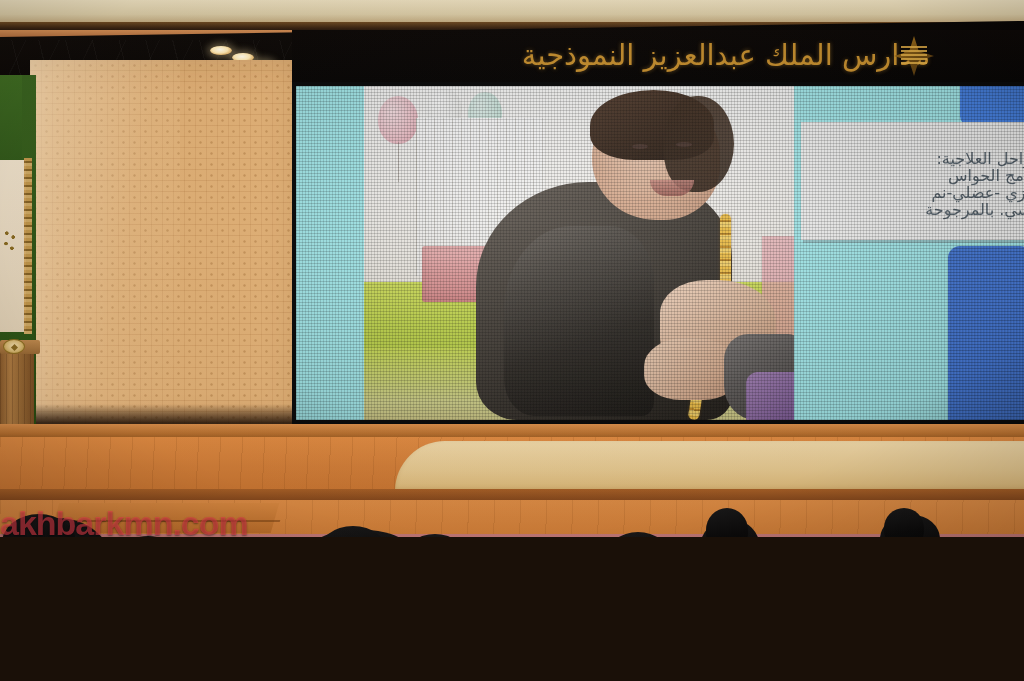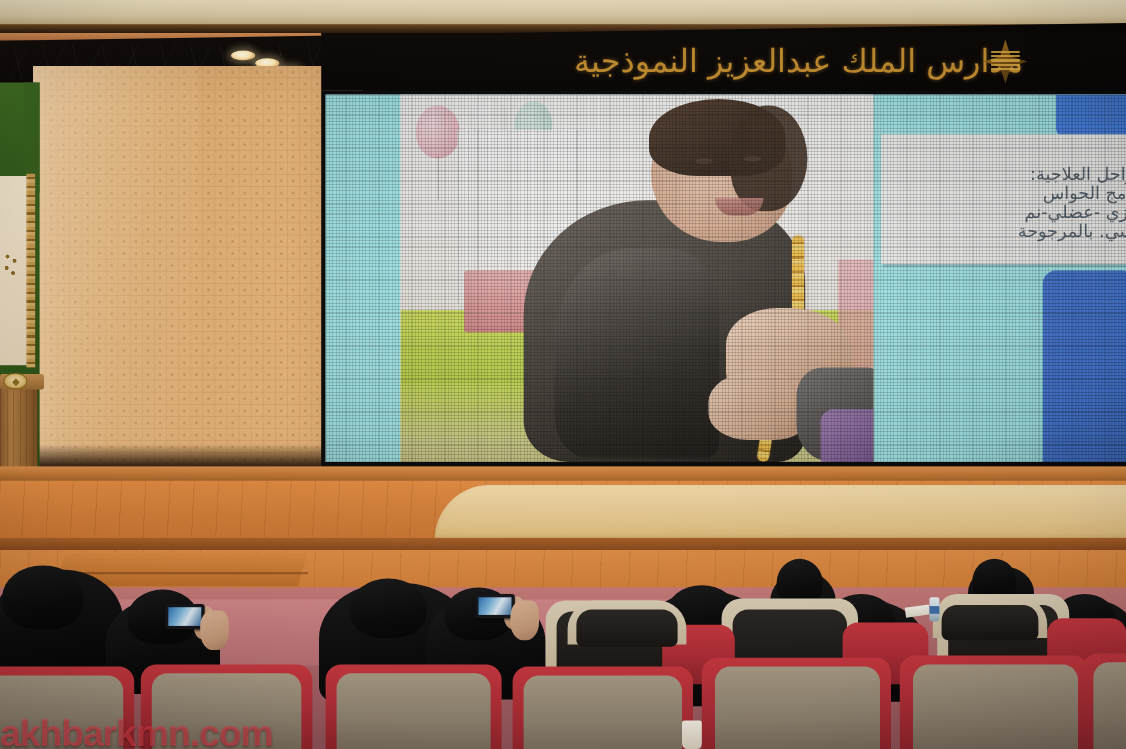--- a/index.html
+++ b/index.html
@@ -9,21 +9,21 @@
     width: 1024px;
     height: 681px;
     overflow: hidden;
     font-family: "Liberation Sans", sans-serif;
     background: #1a1008;
   }
 
   #scene {
     position: relative;
     width: 1024px;
-    height: 681px;
+    height: 537px;
     overflow: hidden;
     text-decoration: underline;
   }
 
   
   .ceiling-strip {
     position: absolute;
     left: 0; top: 0;
     width: 1024px; height: 26px;
     background: linear-gradient(180deg, #e9dcbc 0%, #d8c9a4 55%, #b59a6d 100%);

